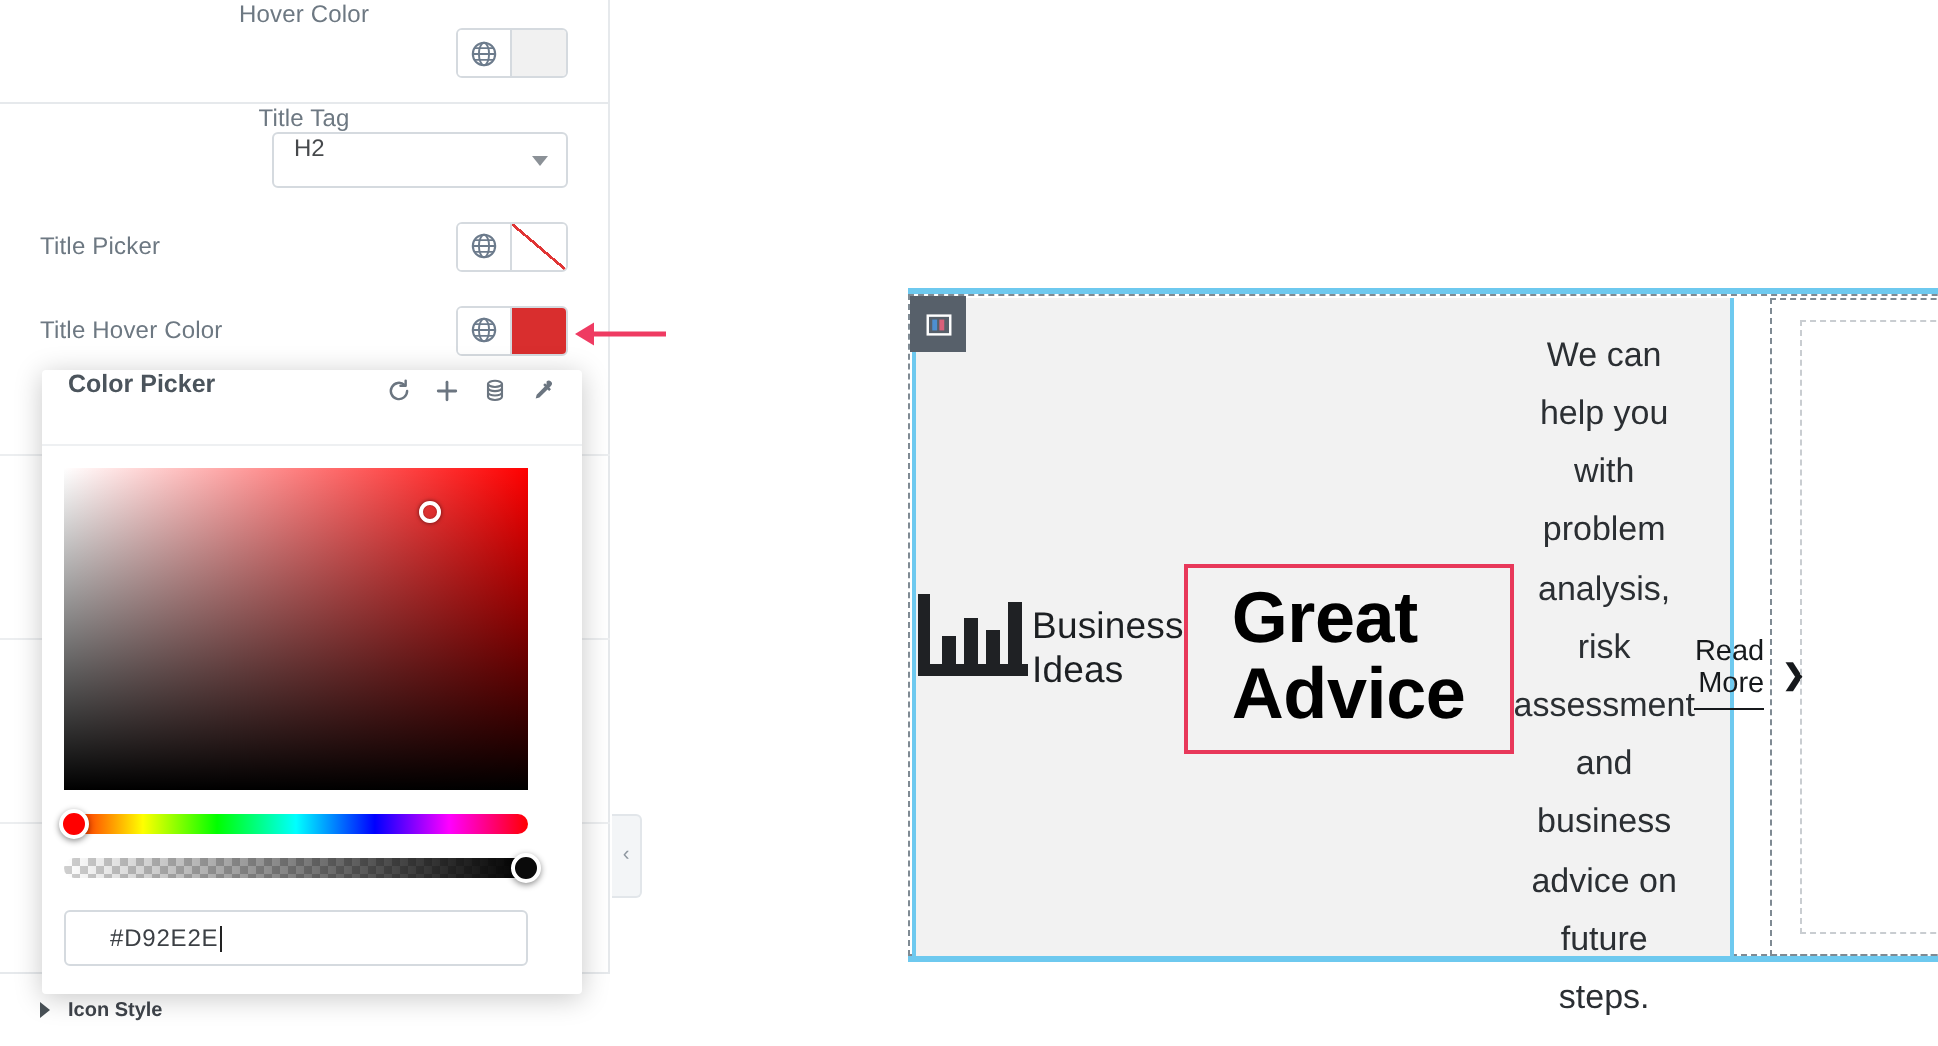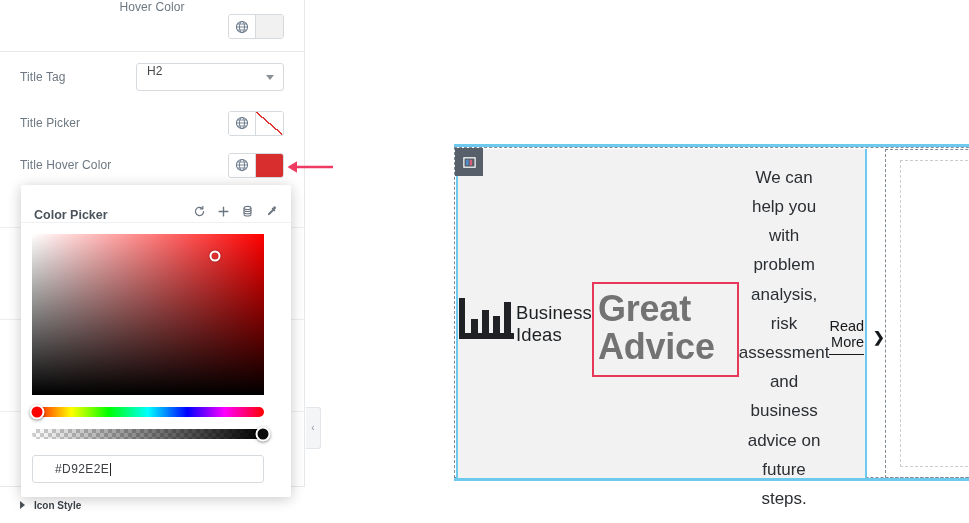--- a/index.html
+++ b/index.html
@@ -152,21 +152,21 @@
     width: 270px;
     background: #ffffff;
     border-radius: 2px;
     box-shadow: 0 2px 14px rgba(0,0,0,.22);
     z-index: 40;
     overflow: hidden;
   }
   .picker-head {
     height: 38px;
     display: flex;
-    align-items: flex-end;
+    align-items: flex-start;
     padding: 0 9px 0 13px;
     border-bottom: 1px solid #eef0f2;
   }
   .picker-title {
     font-size: 12.5px;
     font-weight: bold;
     color: #4b545c;
   }
   .picker-tools {
     margin-left: auto;
@@ -352,25 +352,25 @@
 
   .preview-sub {
     font-size: 18.5px;
     color: #1d2023;
     letter-spacing: .1px;
     margin-bottom: 11px;
   }
   .preview-title {
     display: inline-block;
     border: 2px solid #e8385a;
-    color: #737373;
+    color: #000000;
     font-size: 36px;
     font-weight: bold;
     letter-spacing: -.2px;
-    padding: 6px 22px 9px 4px;
+    padding: 6px 22px 9px 22px;
     line-height: 1.05;
     background: transparent;
   }
   .preview-desc {
     width: 330px;
     text-align: center;
     font-size: 17px;
     line-height: 1.72;
     color: #2b2f33;
     margin-top: 17px;
@@ -411,21 +411,21 @@
               <line x1="2.6" y1="11.4" x2="13.4" y2="11.4" stroke="#6c7b8c" stroke-width="1"></line>
             </svg>
           </div>
           <div class="swatch empty"></div>
         </div>
       </div>
     </div>
 
     <div class="divider"></div>
 
-    <div class="ctrl-row" style="height:50px;">
+    <div class="ctrl-row" style="height:50px;flex-direction:column;">
       <span class="ctrl-label">Title Tag</span>
       <div class="ctrl-field">
         <div class="select-box">
           <span>H2</span>
           <span class="select-caret"></span>
         </div>
       </div>
     </div>
 
     <div class="ctrl-row" style="height:42px;">

